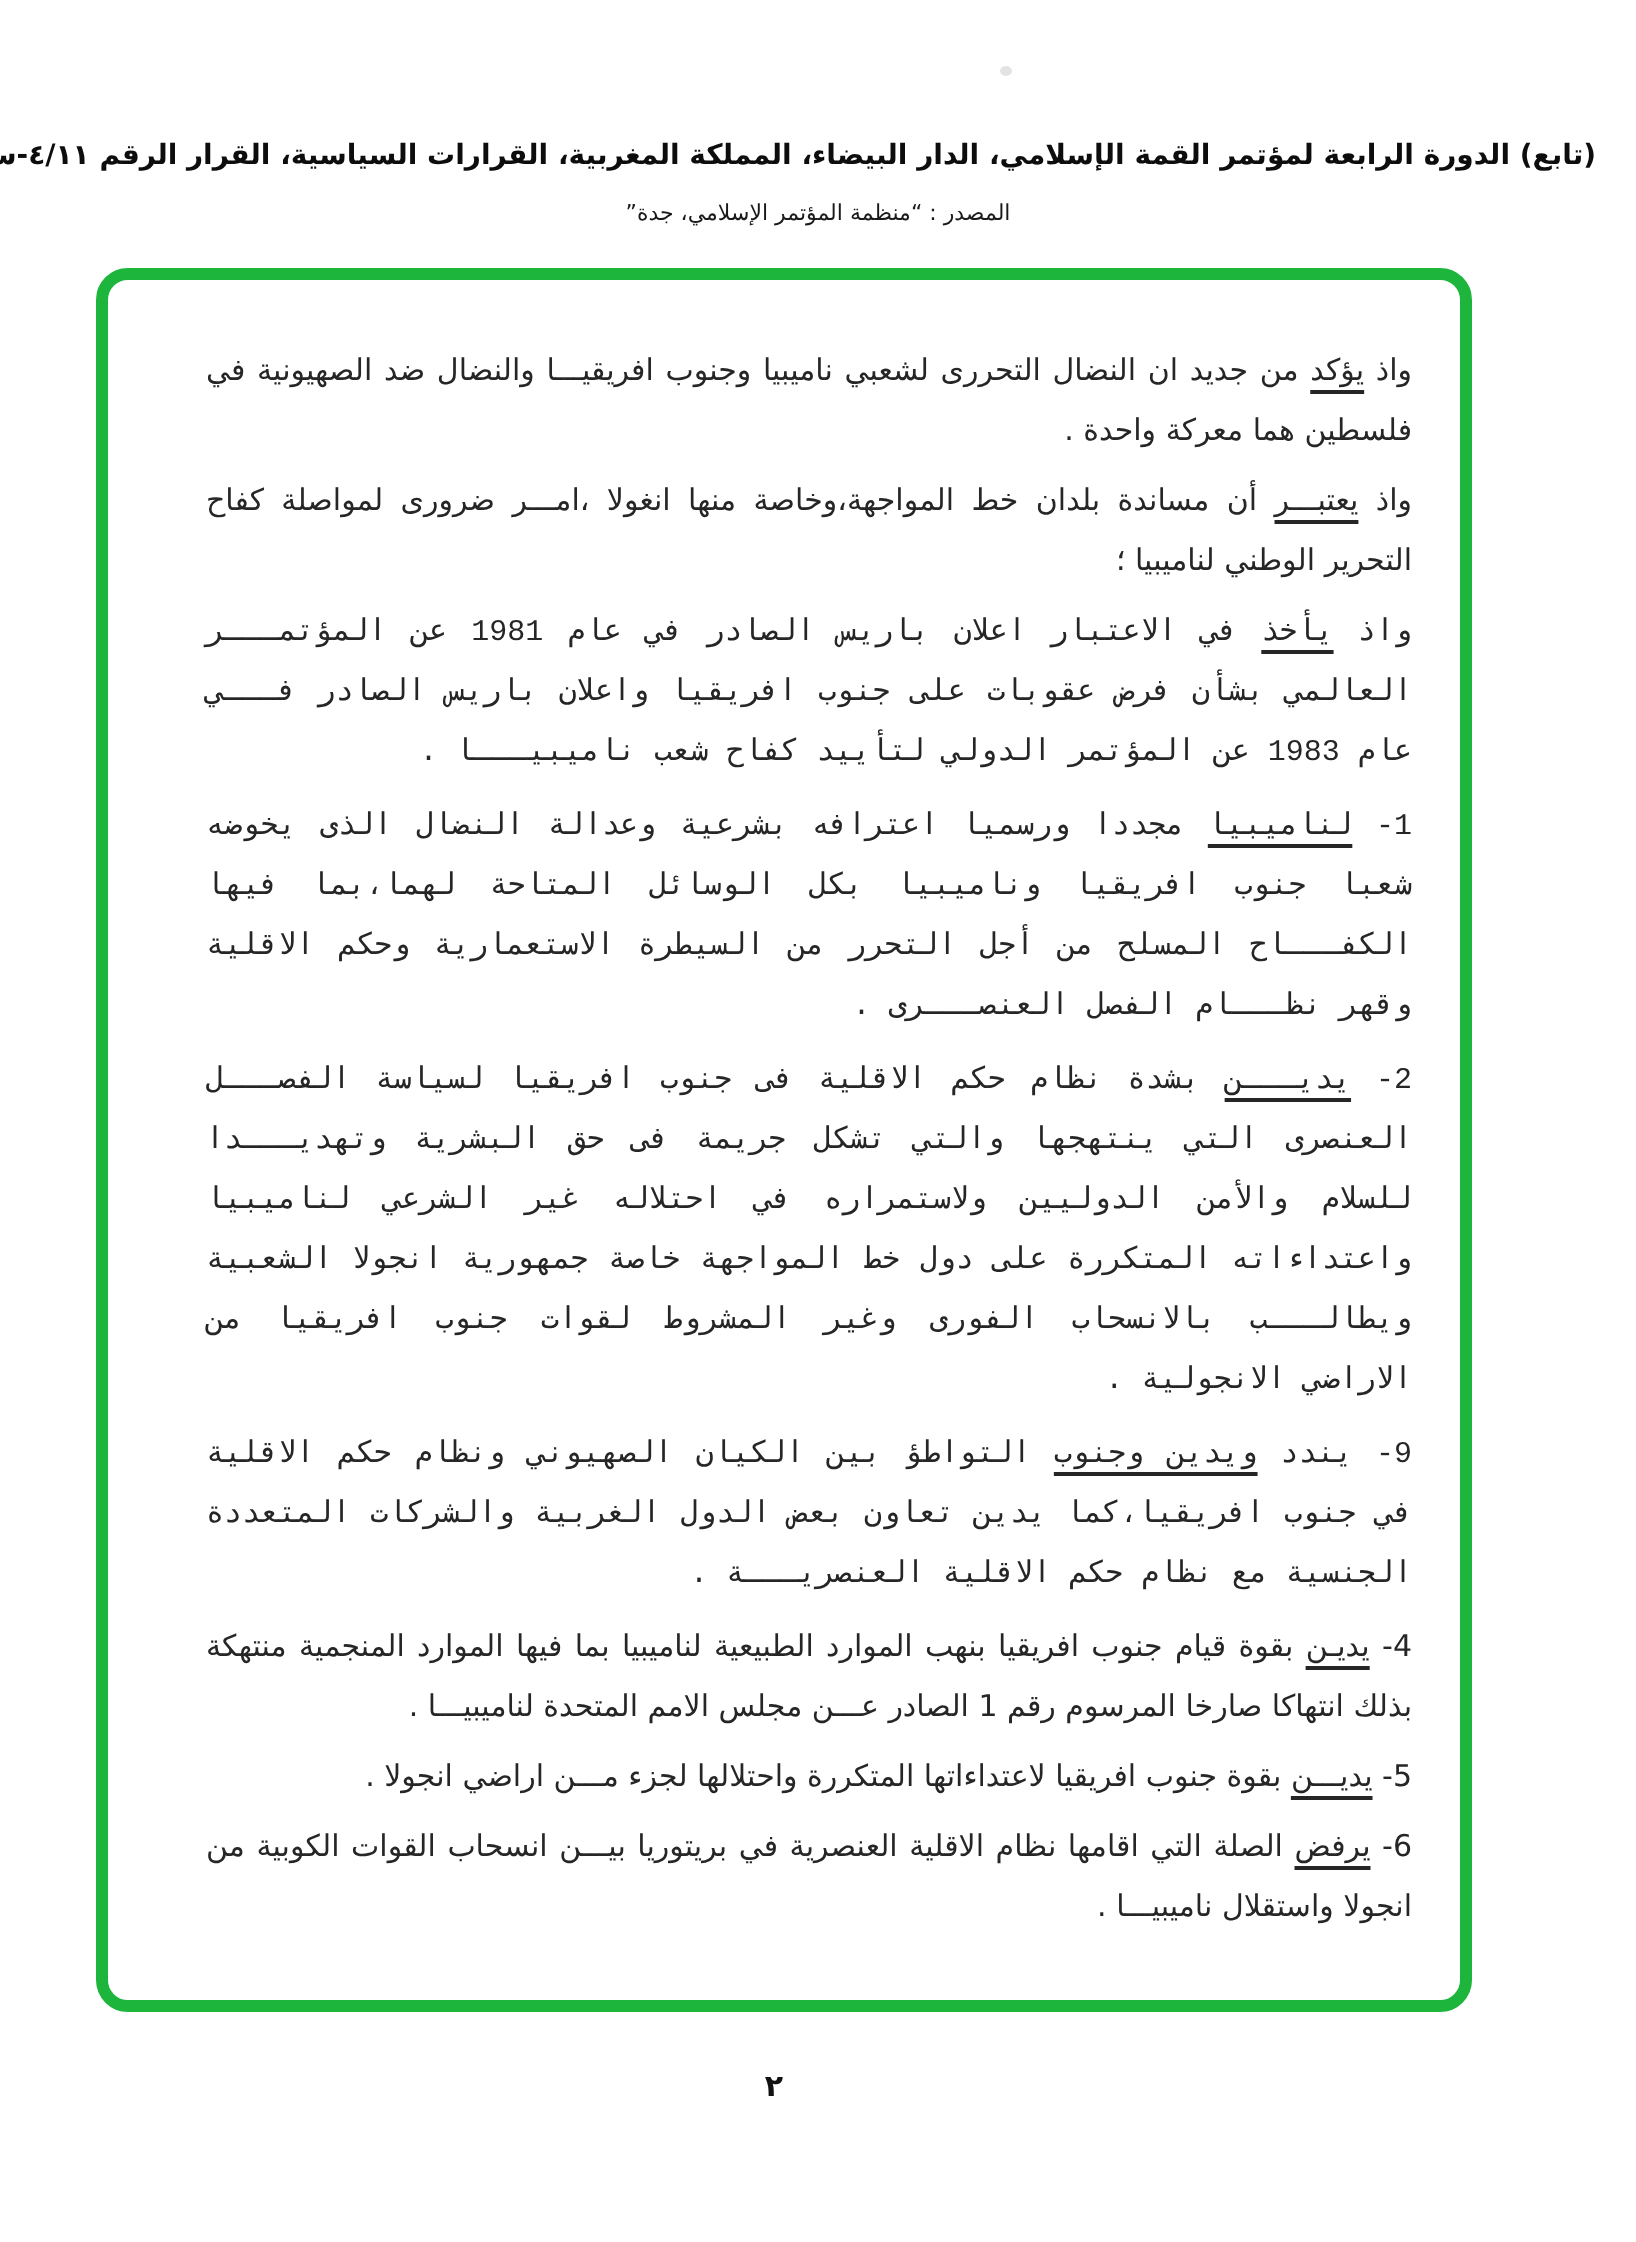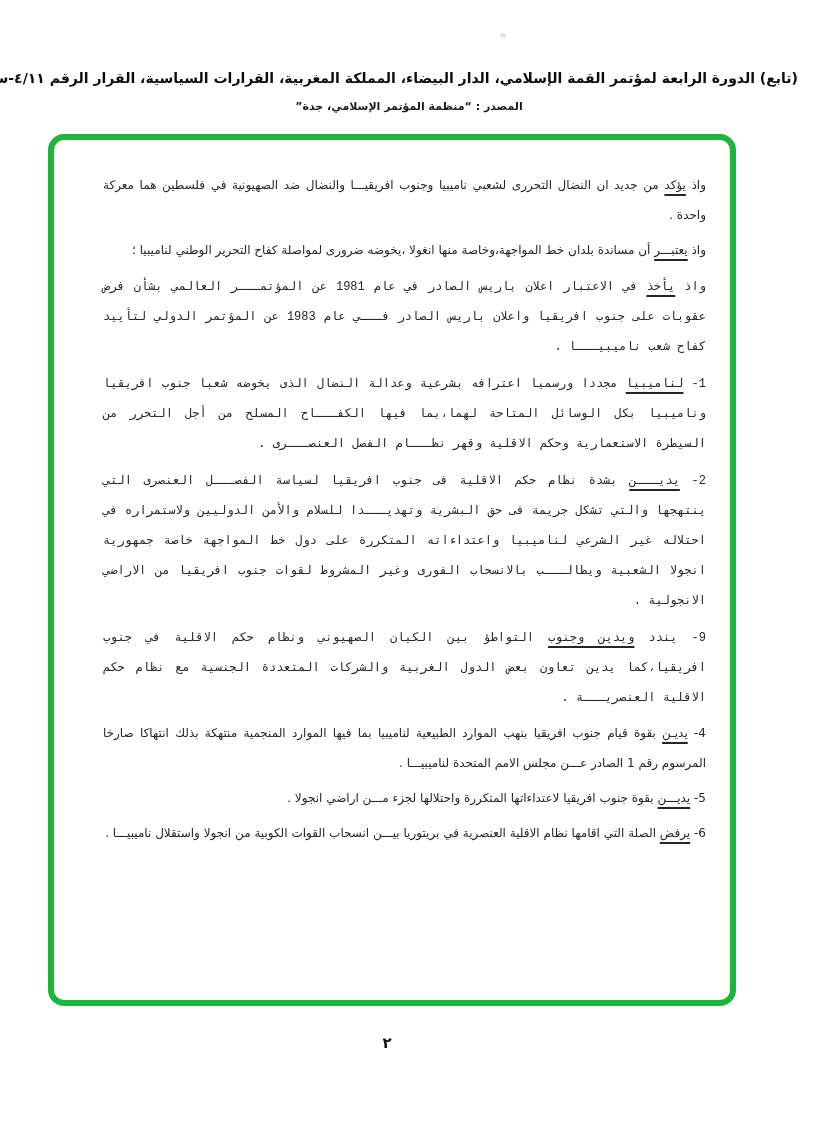--- a/index.html
+++ b/index.html
@@ -20,37 +20,37 @@
 
   .hdr{
     position:absolute;top:70px;left:20px;right:20px;
     direction:rtl;text-align:center;
     font-size:14px;font-weight:bold;color:#0d0d0d;
     letter-spacing:0.1px;white-space:nowrap;
   }
   .src{
     position:absolute;top:100px;left:20px;right:20px;
     direction:rtl;text-align:center;
-    font-size:11px;font-weight:bold;color:#1a1a1a;
+    font-size:11px;font-weight:normal;color:#1a1a1a;
   }
 
   .frame{
     position:absolute;left:48px;top:134px;width:688px;height:872px;
     box-sizing:border-box;
     border:6px solid var(--frame-color,#1db53c);
     border-radius:16px;
     background:#fff;
   }
   .content{
     position:absolute;box-sizing:border-box;
     top:0;left:0;right:0;bottom:0;
     padding:30px 24px 14px 49px;
     direction:rtl;
     text-align:justify;
-    font-size:12px;line-height:30px;
+    font-size:15px;line-height:30px;
     color:#262626;
   }
   .para{margin:0 0 5px 0;}
   .para.gap{margin-top:7px;font-family:Liberation Mono, monospace;}
   .u{
     text-decoration:underline;
     text-decoration-thickness:1.5px;
     text-underline-offset:5px;
   }
 
@@ -68,21 +68,21 @@
 
   <div class="hdr">(تابع) الدورة الرابعة لمؤتمر القمة الإسلامي، الدار البيضاء، المملكة المغربية، القرارات السياسية، القرار الرقم ٤/١١-س (ق.أ)</div>
 
   <div class="src">المصدر :  “منظمة المؤتمر الإسلامي، جدة”</div>
 
   <div class="frame">
     <div class="content">
 
       <p class="para"><span>واذ </span><span class="u">يؤكد</span><span> من جديد ان النضال التحررى لشعبي ناميبيا وجنوب افريقيـــا والنضال ضد الصهيونية في فلسطين هما معركة واحدة .</span></p>
 
-      <p class="para"><span>واذ </span><span class="u">يعتبـــر</span><span> أن مساندة بلدان خط المواجهة،وخاصة منها انغولا ،يخوضه ضرورى لمواصلة كفاح التحرير الوطني لناميبيا ؛</span></p>
+      <p class="para"><span>واذ </span><span class="u">يعتبـــر</span><span> أن مساندة بلدان خط المواجهة،وخاصة منها انغولا ،امـــر ضرورى لمواصلة كفاح التحرير الوطني لناميبيا ؛</span></p>
 
       <p class="para gap"><span>واذ </span><span class="u">يأخذ</span><span> في الاعتبار اعلان باريس الصادر في عام 1981 عن المؤتمـــر العالمي بشأن فرض عقوبات على جنوب افريقيا واعلان باريس الصادر فـــي عام 1983 عن المؤتمر الدولي لتأييد كفاح شعب ناميبيـــا .</span></p>
 
       <p class="para gap"><span>1- </span><span class="u">لناميبيا</span><span> مجددا ورسميا اعترافه بشرعية وعدالة النضال الذى يخوضه شعبا جنوب افريقيا وناميبيا بكل الوسائل المتاحة لهما،بما فيها الكفـــاح المسلح من أجل التحرر من السيطرة الاستعمارية وحكم الاقلية وقهر نظـــام الفصل العنصـــرى .</span></p>
 
       <p class="para gap"><span>2- </span><span class="u">يديـــن</span><span> بشدة نظام حكم الاقلية فى جنوب افريقيا لسياسة الفصـــل العنصرى التي ينتهجها والتي تشكل جريمة فى حق البشرية وتهديـــدا للسلام والأمن الدوليين ولاستمراره في احتلاله غير الشرعي لناميبيا واعتداءاته المتكررة على دول خط المواجهة خاصة جمهورية انجولا الشعبية ويطالـــب بالانسحاب الفورى وغير المشروط لقوات جنوب افريقيا من الاراضي الانجولية .</span></p>
 
       <p class="para gap"><span>9- يندد </span><span class="u">ويدين وجنوب</span><span> التواطؤ بين الكيان الصهيوني ونظام حكم الاقلية في جنوب افريقيا،كما يدين تعاون بعض الدول الغربية والشركات المتعددة الجنسية مع نظام حكم الاقلية العنصريـــة .</span></p>
 
       <p class="para"><span>4- </span><span class="u">يديـن</span><span> بقوة قيام جنوب افريقيا بنهب الموارد الطبيعية لناميبيا بما فيها الموارد المنجمية منتهكة بذلك انتهاكا صارخا المرسوم رقم 1 الصادر عـــن مجلس الامم المتحدة لناميبيـــا .</span></p>

